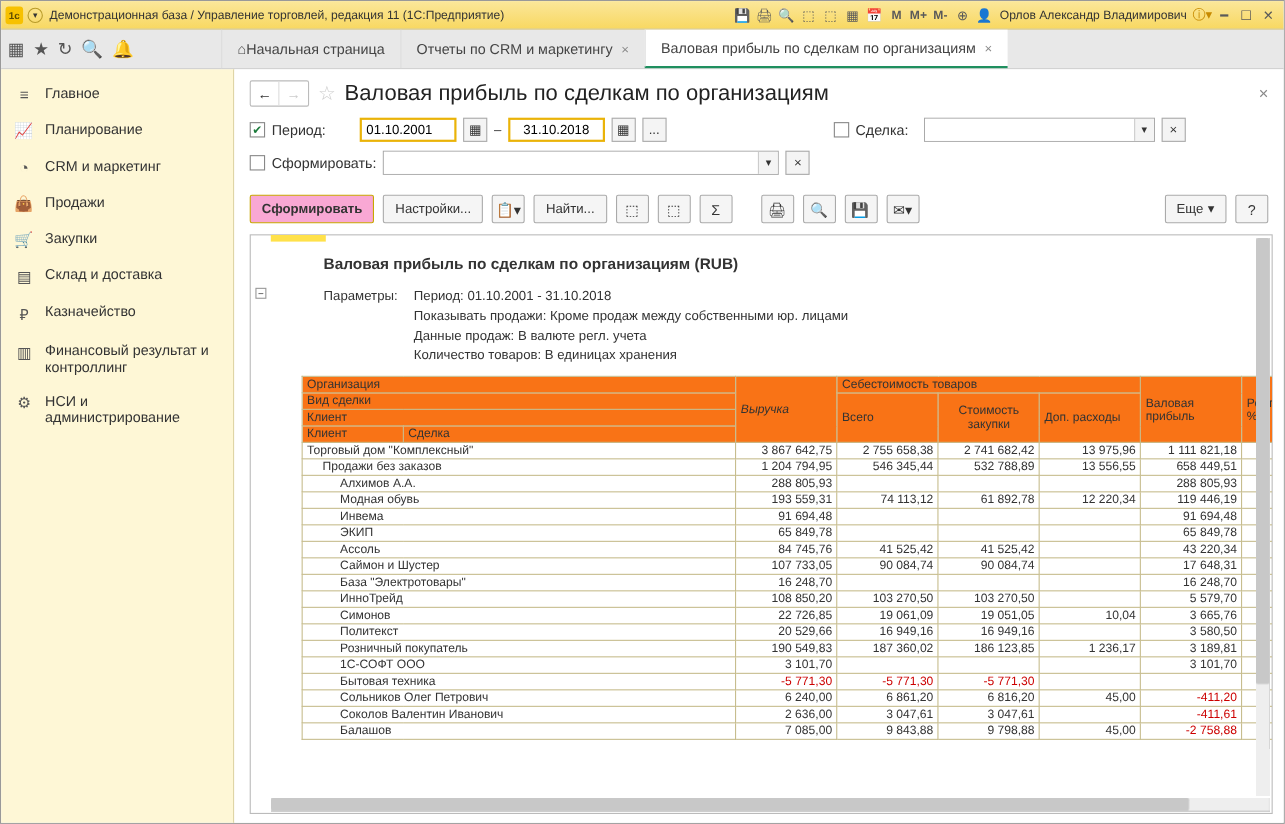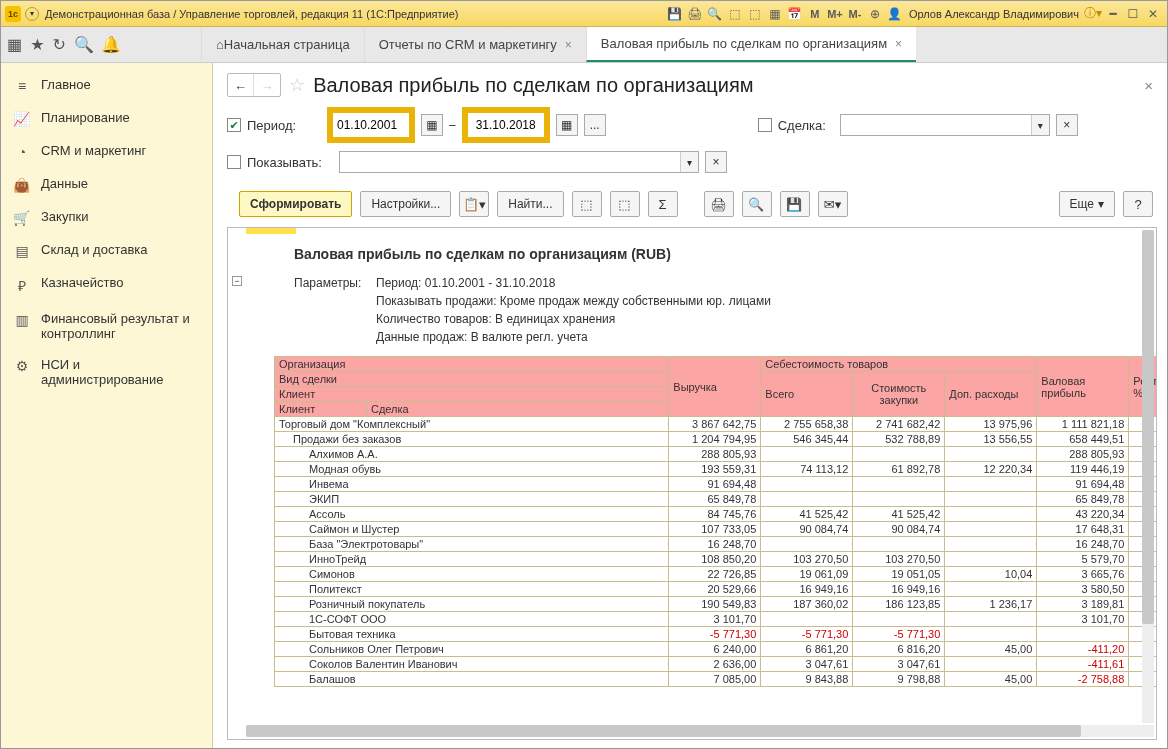--- a/index.html
+++ b/index.html
@@ -27,36 +27,36 @@
   .navbox span { width:26px; height:22px; display:flex;align-items:center;justify-content:center;font-size:13px;cursor:pointer;}
   .navbox span:first-child { border-right:1px solid #ddd;}
   .pagehead .star { font-size:18px; color:#ccc;}
   .pagehead h1 { font-size:20px; font-weight:normal; color:#222;}
   .pagehead .closex { margin-left:auto; font-size:15px; color:#888; cursor:pointer;}
   .filters { padding:4px 14px;}
   .filterrow { display:flex; align-items:center; gap:6px; margin-bottom:8px;}
   .chk { width:14px; height:14px; border:1px solid #888; display:inline-flex;align-items:center;justify-content:center;font-size:11px;background:#fff;}
   .chk.checked { color:#1a7a3a;}
   .flabel { font-size:13px; min-width:74px; color:#333;}
-  input.tx { border:6px solid #eab308; height:36px; padding:0 4px; font-size:12px;}
+  input.tx { border:2px solid #eab308; height:22px; padding:0 4px; font-size:12px;}
   .datebtn, .smallbtn { border:1px solid #aaa; height:22px; min-width:22px; padding:0 4px; background:#f4f4f4; display:inline-flex;align-items:center;justify-content:center; font-size:12px; cursor:pointer;}
   .toolbar { display:flex; align-items:center; gap:8px; padding:6px 14px; }
   .btn { border:1px solid #aaa; height:26px; padding:0 10px; background:#f5f5f5; display:inline-flex;align-items:center;justify-content:center; font-size:12px; cursor:pointer; border-radius:2px; gap:4px;}
-  .btn.primary { background:#fef9c3; border-color:#c7a700; font-weight:bold;margin-left:12px;}
+  .btn.primary { background:#f9a8d4; border-color:#c7a700; font-weight:bold;}
   .iconbtn { border:1px solid #aaa; width:30px; height:26px; background:#f5f5f5; display:inline-flex;align-items:center;justify-content:center; font-size:13px; border-radius:2px; cursor:pointer;}
   .reportwrap { flex:1; margin:4px 10px 10px 14px; border:1px solid #bbb; overflow:hidden; position:relative;}
   .reportinner { position:absolute; inset:0; overflow:auto; padding:12px 18px 6px 18px;}
   .corner { position:absolute; left:18px; top:0; width:50px;height:6px; background:#ffe14a; z-index:2;}
   .fold { position:absolute; top:4px; left:4px; width:10px;height:10px; border:1px solid #999; font-size:9px; display:flex;align-items:center;justify-content:center; cursor:pointer;}
   .rtitle { font-size:14px; font-weight:bold; margin:6px 0 12px 48px;}
   .params { margin-left:48px; font-size:12px; line-height:1.5; margin-bottom:10px;}
   .params .plabel { display:inline-block; width:82px;}
   table.rep { border-collapse:collapse; margin-left:28px; font-size:11px; width: 950px;}
   table.rep th, table.rep td { border:1px solid #c7bd8e; padding:1px 4px; }
-  table.rep th { background:#fca5a5; font-weight:normal; text-align:left; }
+  table.rep th { background:#f97316; font-weight:normal; text-align:left; }
   table.rep td.num { text-align:right; }
   table.rep td.neg { color:#c00; }
   table.rep tr.row td.name { padding-left:4px;}
   .indent1 { padding-left:18px !important;}
   .indent2 { padding-left:34px !important;}
   .hscroll { position:absolute; left:18px; right:2px; bottom:2px; height:12px; background:#eee; }
   .hscroll .thumb { position:absolute; left:0; top:0; bottom:0; width:92%; background:#c8c8c8; border-radius:2px;}
   .vscroll { position:absolute; right:2px; top:2px; bottom:16px; width:12px; background:#eee;}
   .vscroll .thumb { position:absolute; left:0; right:0; top:0; height:80%; background:#c8c8c8; border-radius:2px;}
   .combo { display:inline-flex; align-items:stretch; border:1px solid #aaa; height:22px; }
@@ -122,21 +122,21 @@
     <div class="item">
         <span class="ic">📈</span>
         <span>Планирование</span>
       </div>
     <div class="item">
         <span class="ic">◔</span>
         <span>CRM и маркетинг</span>
       </div>
     <div class="item">
         <span class="ic">👜</span>
-        <span>Данные</span>
+        <span>Продажи</span>
       </div>
     <div class="item">
         <span class="ic">🛒</span>
         <span>Закупки</span>
       </div>
     <div class="item">
         <span class="ic">▤</span>
         <span>Склад и доставка</span>
       </div>
     <div class="item">
@@ -178,21 +178,21 @@
         <span class="chk"></span>
         <span class="flabel" style="min-width:56px;">Сделка:</span>
         <div class="combo">
           <input style="">
           <span class="cbtn">▾</span>
         </div>
         <span class="smallbtn">×</span>
       </div>
       <div class="filterrow">
         <span class="chk"></span>
-        <span class="flabel" style="min-width:86px;">Показывать:</span>
+        <span class="flabel" style="min-width:86px;">Сформировать:</span>
         <div class="combo" style="">
           <input style="width: 340px;">
           <span class="cbtn">▾</span>
         </div>
         <span class="smallbtn">×</span>
       </div>
     </div>
 
     <div class="toolbar">
       <span class="btn primary">Сформировать</span>
@@ -213,29 +213,29 @@
     </div>
 
     <div class="reportwrap">
       <div class="reportinner">
         <div class="corner"></div>
         <div class="fold" style="top:48px;">−</div>
         <div class="rtitle">Валовая прибыль по сделкам по организациям (RUB)</div>
         <div class="params">
           <div><span class="plabel">Параметры:</span><span>Период: 01.10.2001 - 31.10.2018</span></div>
           <div><span class="plabel"></span><span>Показывать продажи: Кроме продаж между собственными юр. лицами</span></div>
+          <div><span class="plabel"></span><span>Данные продаж: В валюте регл. учета</span></div>
           <div><span class="plabel"></span><span>Количество товаров: В единицах хранения</span></div>
-          <div><span class="plabel"></span><span>Данные продаж: В валюте регл. учета</span></div>
         </div>
 
         <table class="rep">
           <thead>
             <tr>
               <th colspan="2">Организация</th>
-              <th rowspan="4" style="width:92px;">Выручка</th>
+              <th rowspan="4" style="width:92px;font-style:italic;">Выручка</th>
               <th colspan="3">Себестоимость товаров</th>
               <th rowspan="4" style="width:92px;">Валовая прибыль</th>
               <th rowspan="4" style="width:88px;">Рентабельность, %</th>
             </tr>
             <tr>
               <th colspan="2">Вид сделки</th>
               <th rowspan="3" style="width:92px;">Всего</th>
               <th rowspan="3" style="width:92px;text-align:center;">Стоимость закупки</th>
               <th rowspan="3" style="width:92px;">Доп. расходы</th>
             </tr>

